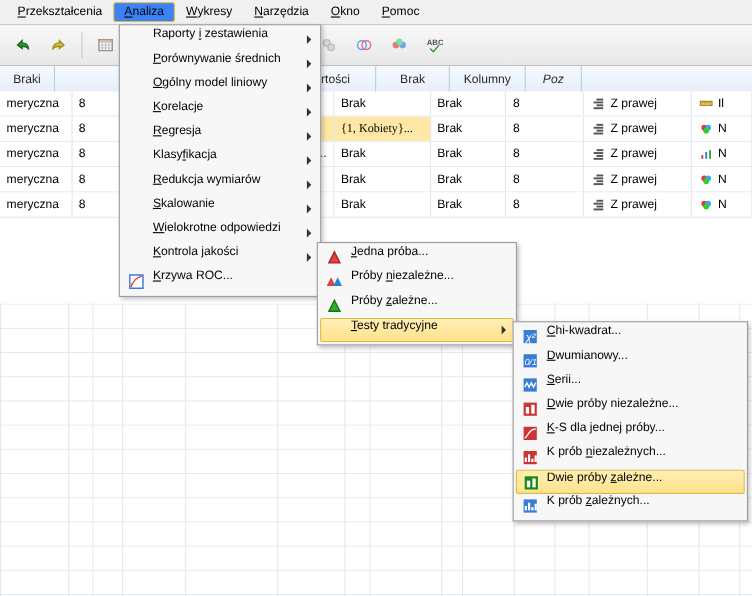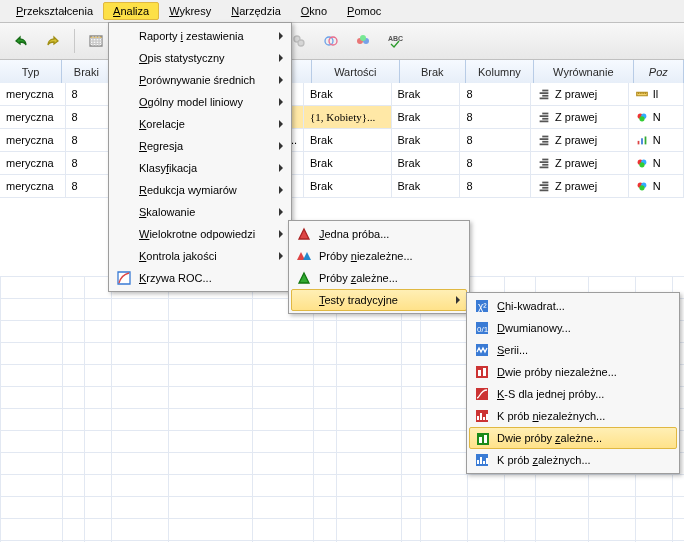--- a/index.html
+++ b/index.html
@@ -25,21 +25,21 @@
     border-bottom: 1px solid #c0c0c0;
     display: flex;
     align-items: center;
     padding: 0 6px;
   }
   .menubar .mitem {
     padding: 3px 10px 3px 10px;
     cursor: default;
   }
   .menubar .mitem.active {
-    background: #fde047;
+    background: #3b82f6;
     border: 1px solid #e0b842;
     padding: 2px 9px;
     border-radius: 2px;
   }
   
   .toolbar {
     height: 36px;
     background: linear-gradient(#f8f8f8,#e8e8e8);
     border-bottom: 1px solid #c0c0c0;
     display: flex;
@@ -107,21 +107,20 @@
   .menu {
     position: absolute;
     background: #f7f7f7;
     border: 1px solid #9d9d9d;
     box-shadow: 2px 2px 4px rgba(0,0,0,0.25);
     padding: 2px;
   }
   .menu .mitemrow {
     height: 22px;
     display: flex;
-    align-items: center;
     padding: 0 22px 0 28px;
     position: relative;
     white-space: nowrap;
   }
   .menu .mitemrow.hi {
     background: linear-gradient(#ffefb5,#ffe28a);
     border: 1px solid #e0b842;
     border-radius: 2px;
     padding: 0 21px 0 27px;
     height: 20px;
@@ -131,21 +130,21 @@
     right: 6px;
     top: 50%;
     transform: translateY(-50%);
     width:0;height:0;
     border-top:4px solid transparent;
     border-bottom:4px solid transparent;
     border-left:4px solid #333;
   }
   .menu .mitemrow .mico {
     position:absolute; left:5px; top:3px; width:16px;height:16px;
-    display:flex;align-items:center;justify-content:center;
+    display:flex;align-items:center;justify-content:center;font-style:italic;
   }
   .u { text-decoration: underline; text-decoration-skip-ink: none; }
   
   .emptygrid {
     position:absolute;
     left:0;right:0;top:193px;bottom:0;
     background-image:
       linear-gradient(#e2e8f2 1px, transparent 1px),
       linear-gradient(90deg, #e2e8f2 1px, transparent 1px);
     background-size: 100% 22px, 84px 100%;
@@ -277,27 +276,25 @@
       </div>
       <div class="tbtn">
         <svg width="16" height="16" viewBox="0 0 16 16">
           <text x="1" y="8" font-size="7" font-weight="bold" fill="#555">ABC</text>
           <path d="M4 11 l3 3 l5 -6" fill="none" stroke="#2a9a2a" stroke-width="1.3"></path>
         </svg>
       </div>
     </div>
 
   <div class="colhdr" id="colhdr">
-      <div class="ch" style="width: 62px;">Typ</div>
       <div class="ch" style="width: 49px;">Braki</div>
       <div class="ch" style="width: 202px;"></div>
       <div class="ch" style="width: 88px;">Wartości</div>
       <div class="ch" style="width: 66px;">Brak</div>
       <div class="ch" style="width: 68px;">Kolumny</div>
-      <div class="ch" style="width: 100px;">Wyrównanie</div>
       <div class="ch" style="width: 50px; font-style: italic;">Poz</div>
     </div>
 
   <div class="sheet" id="sheet">
     <div class="row">
         <div class="cell" style="width: 62px;">
           <span>meryczna</span>
         </div>
         <div class="cell" style="width: 49px;">
           <span>8</span>
@@ -496,24 +493,20 @@
       </div>
     </div>
   </div>
 
   <div class="menu" id="menu-analiza" style="left:108px; top:22px; width:178px;">
       <div class="mitemrow">
         <span><span>Raporty <span class="u">i</span> zestawienia</span></span>
         <span class="arrow"></span>
       </div>
       <div class="mitemrow">
-        <span><span><span class="u">O</span>pis statystyczny</span></span>
-        <span class="arrow"></span>
-      </div>
-      <div class="mitemrow">
         <span><span><span class="u">P</span>orównywanie średnich</span></span>
         <span class="arrow"></span>
       </div>
       <div class="mitemrow">
         <span><span><span class="u">O</span>gólny model liniowy</span></span>
         <span class="arrow"></span>
       </div>
       <div class="mitemrow">
         <span><span><span class="u">K</span>orelacje</span></span>
         <span class="arrow"></span>

